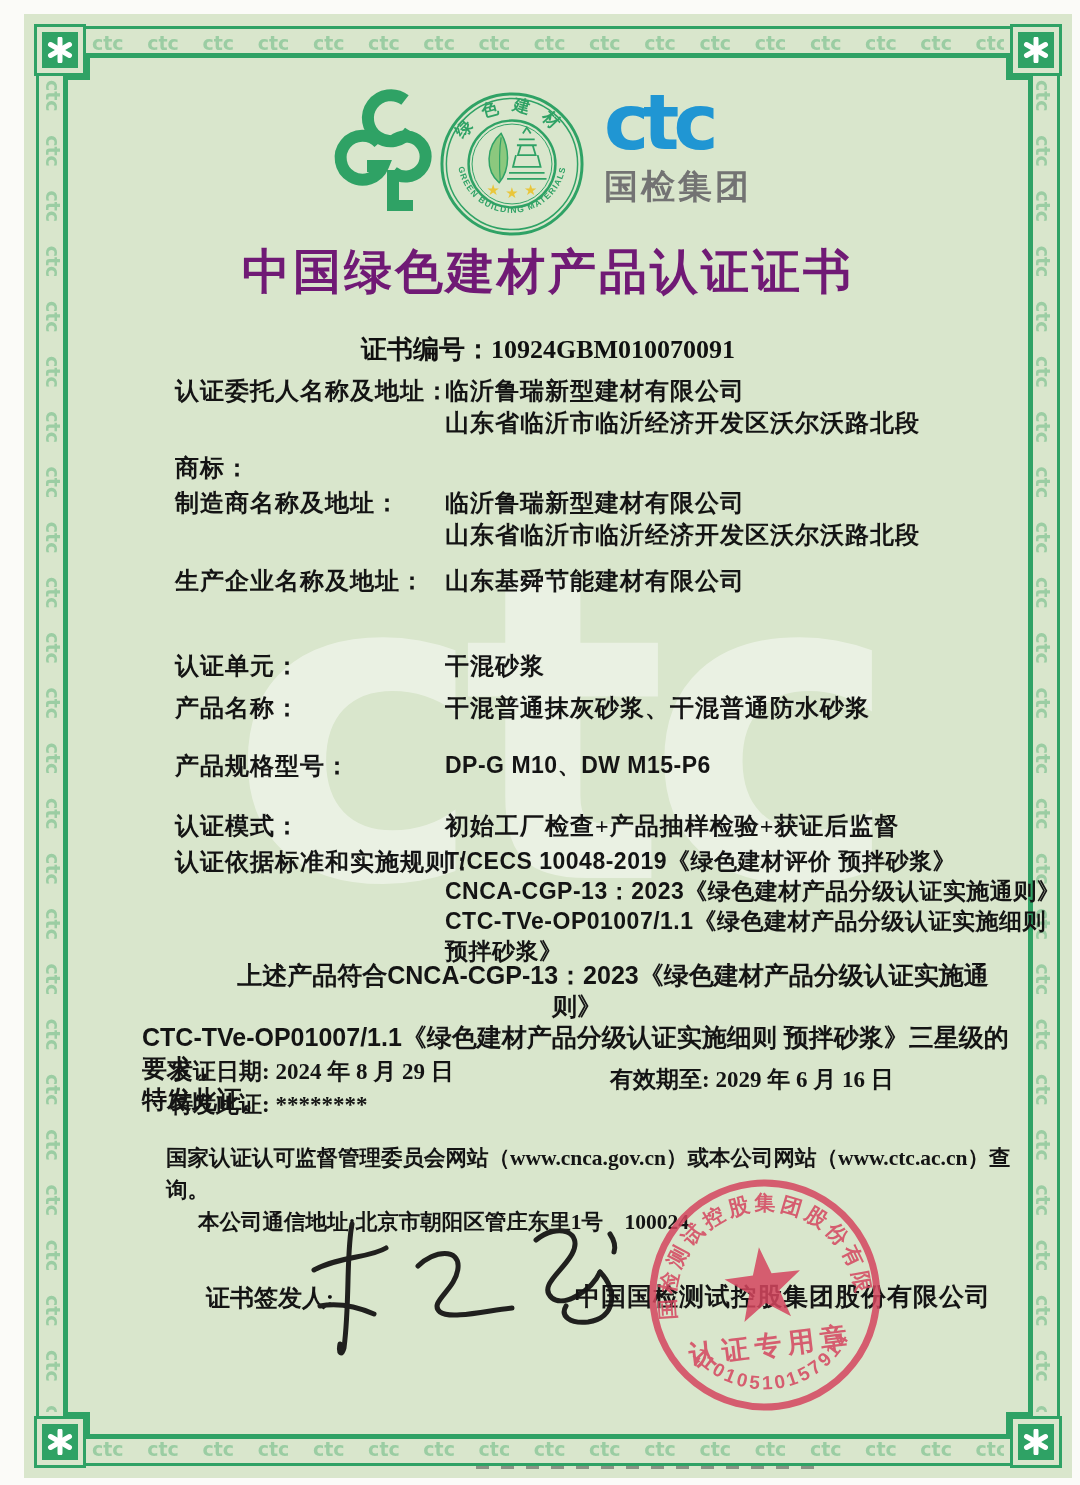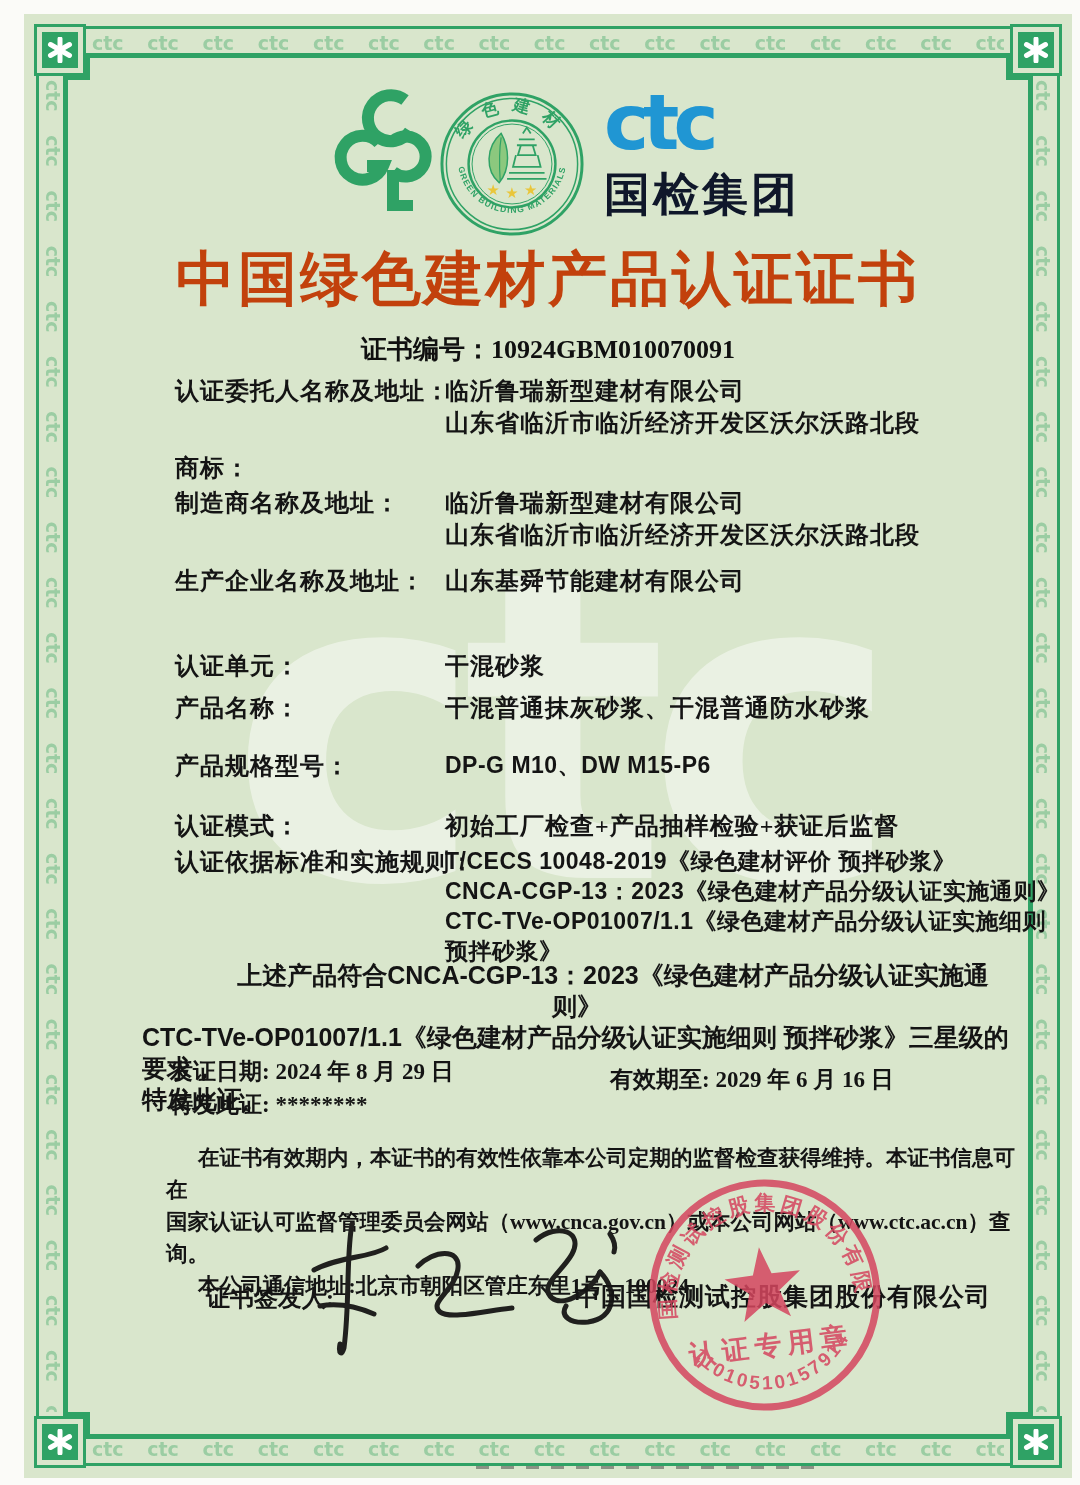--- a/index.html
+++ b/index.html
@@ -52,25 +52,25 @@
   
   .gp-logo{position:absolute;left:308px;top:70px;z-index:2;}
   .badge-logo{position:absolute;left:414px;top:76px;z-index:2;}
   .ctc-block{position:absolute;left:580px;top:74px;z-index:2;}
   .ctc-word{
     font-family:"DejaVu Sans","Liberation Sans",sans-serif;font-weight:bold;
     font-size:76px;line-height:70px;letter-spacing:-6px;color:#2096d3;
   }
   .ctc-caption{
     margin-top:6px;font-family:"DejaVu Sans","Liberation Sans",sans-serif;
-    font-weight:bold;font-size:46px;letter-spacing:3px;color:#0f172a;
+    font-weight:bold;font-size:34px;letter-spacing:3px;color:#737373;
   }
   .title{
     position:absolute;left:0;right:0;top:226px;text-align:center;z-index:2;
-    font-weight:900;font-size:59px;letter-spacing:3px;color:#c2410c;
+    font-weight:900;font-size:48px;letter-spacing:3px;color:#701a75;
   }
   .certno{
     position:absolute;left:0;right:0;top:318px;text-align:center;z-index:2;
     font-weight:bold;font-size:26px;color:#101010;
   }
   
   .row{position:absolute;left:151px;right:70px;z-index:2;}
   .row .lab{position:absolute;left:0;top:0;font-weight:bold;font-size:24px;letter-spacing:1px;white-space:nowrap;}
   .row .vals{position:absolute;left:270px;top:0;font-weight:bold;font-size:24px;letter-spacing:1px;}
   .row .vals div{line-height:32px;white-space:nowrap;}
@@ -285,21 +285,20 @@
     <div class="l3">特发此证。</div>
   </div>
 
   <div class="dates">
     <div class="issue"><span>发证日期:</span> <span>2024 年 8 月 29 日</span></div>
     <div class="reissue"><span>特发此证:</span> <span>********</span></div>
     <div class="valid"><span>有效期至:</span> <span>2029 年 6 月 16 日</span></div>
   </div>
 
   <div class="notes">
-    <div class="n1">在证书有效期内，本证书的有效性依靠本公司定期的监督检查获得维持。本证书信息可在</div>
     <div class="n2">国家认证认可监督管理委员会网站（www.cnca.gov.cn）或本公司网站（www.ctc.ac.cn）查询。</div>
     <div class="n3">本公司通信地址:北京市朝阳区管庄东里1号　100024</div>
   </div>
 
   <div class="signer-label">证书签发人:</div>
   <div class="signature-svg">
     <svg width="350" height="160" viewBox="0 0 350 160">
       <g stroke="#20201e" stroke-width="5" fill="none" stroke-linecap="round" stroke-linejoin="round">
         <path d="M 52,18 C 46,50 50,95 44,142 C 42,150 38,148 40,138"></path>
         <path d="M 14,64 C 40,50 70,52 86,42"></path>

